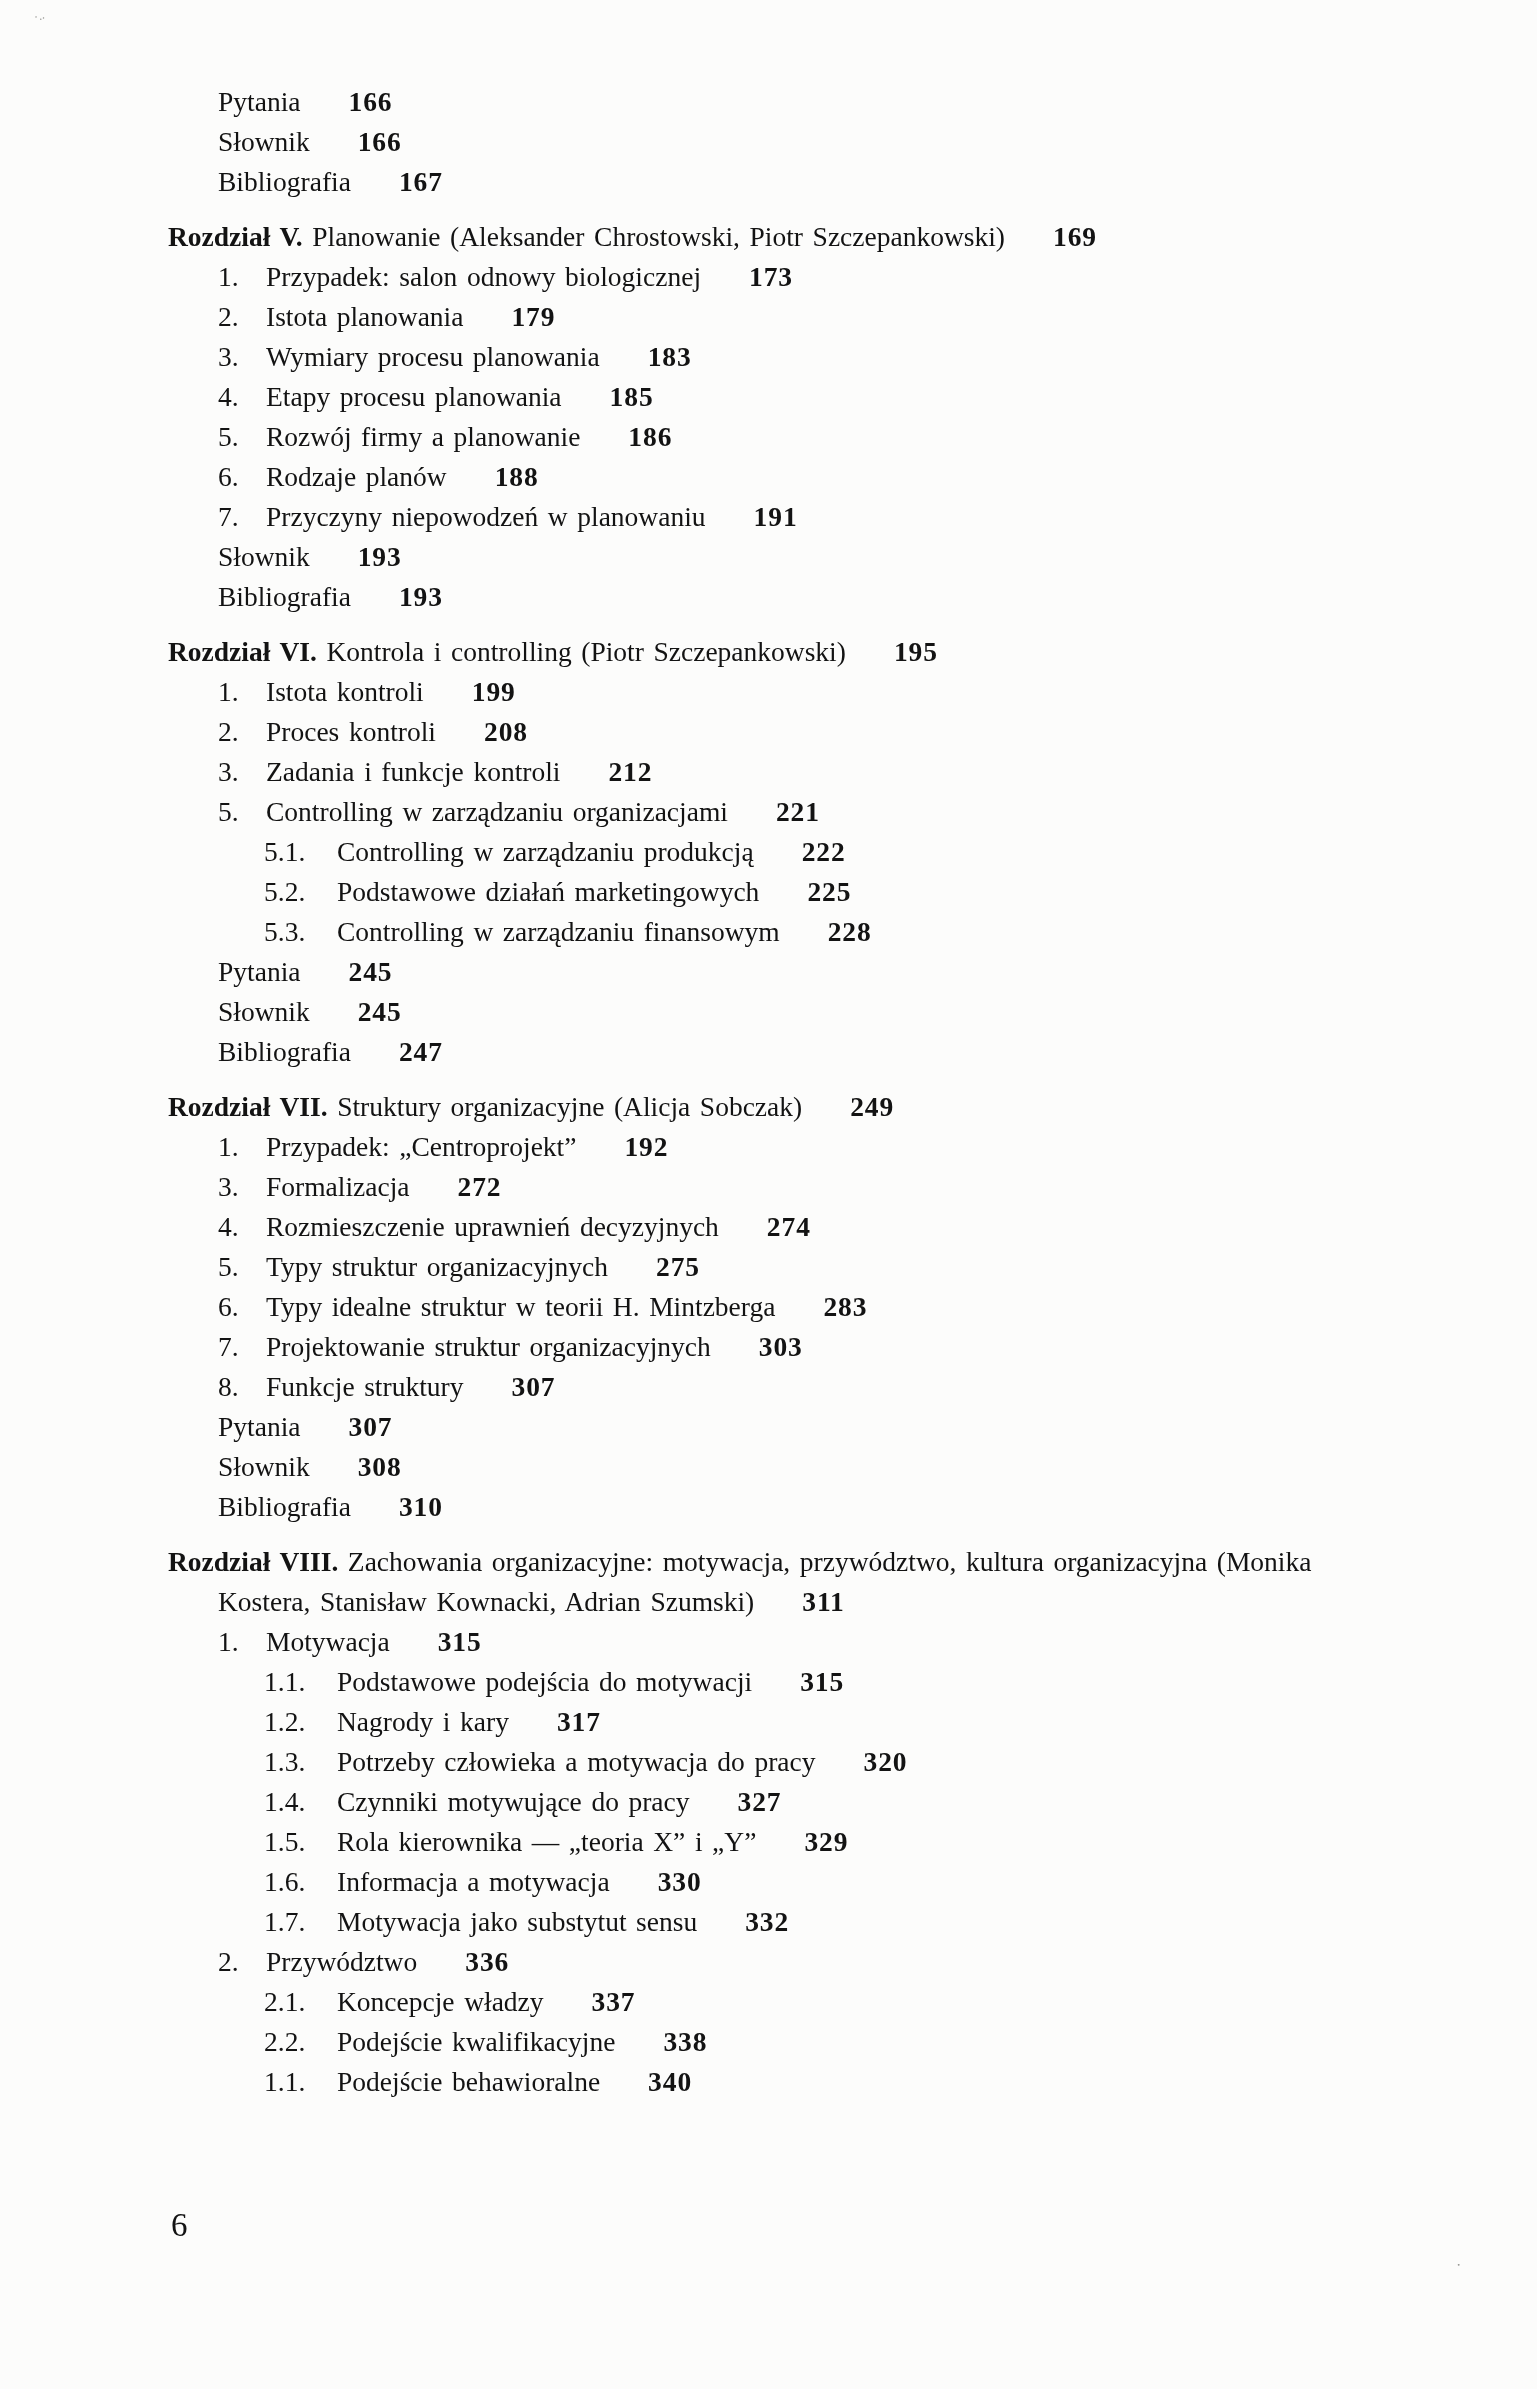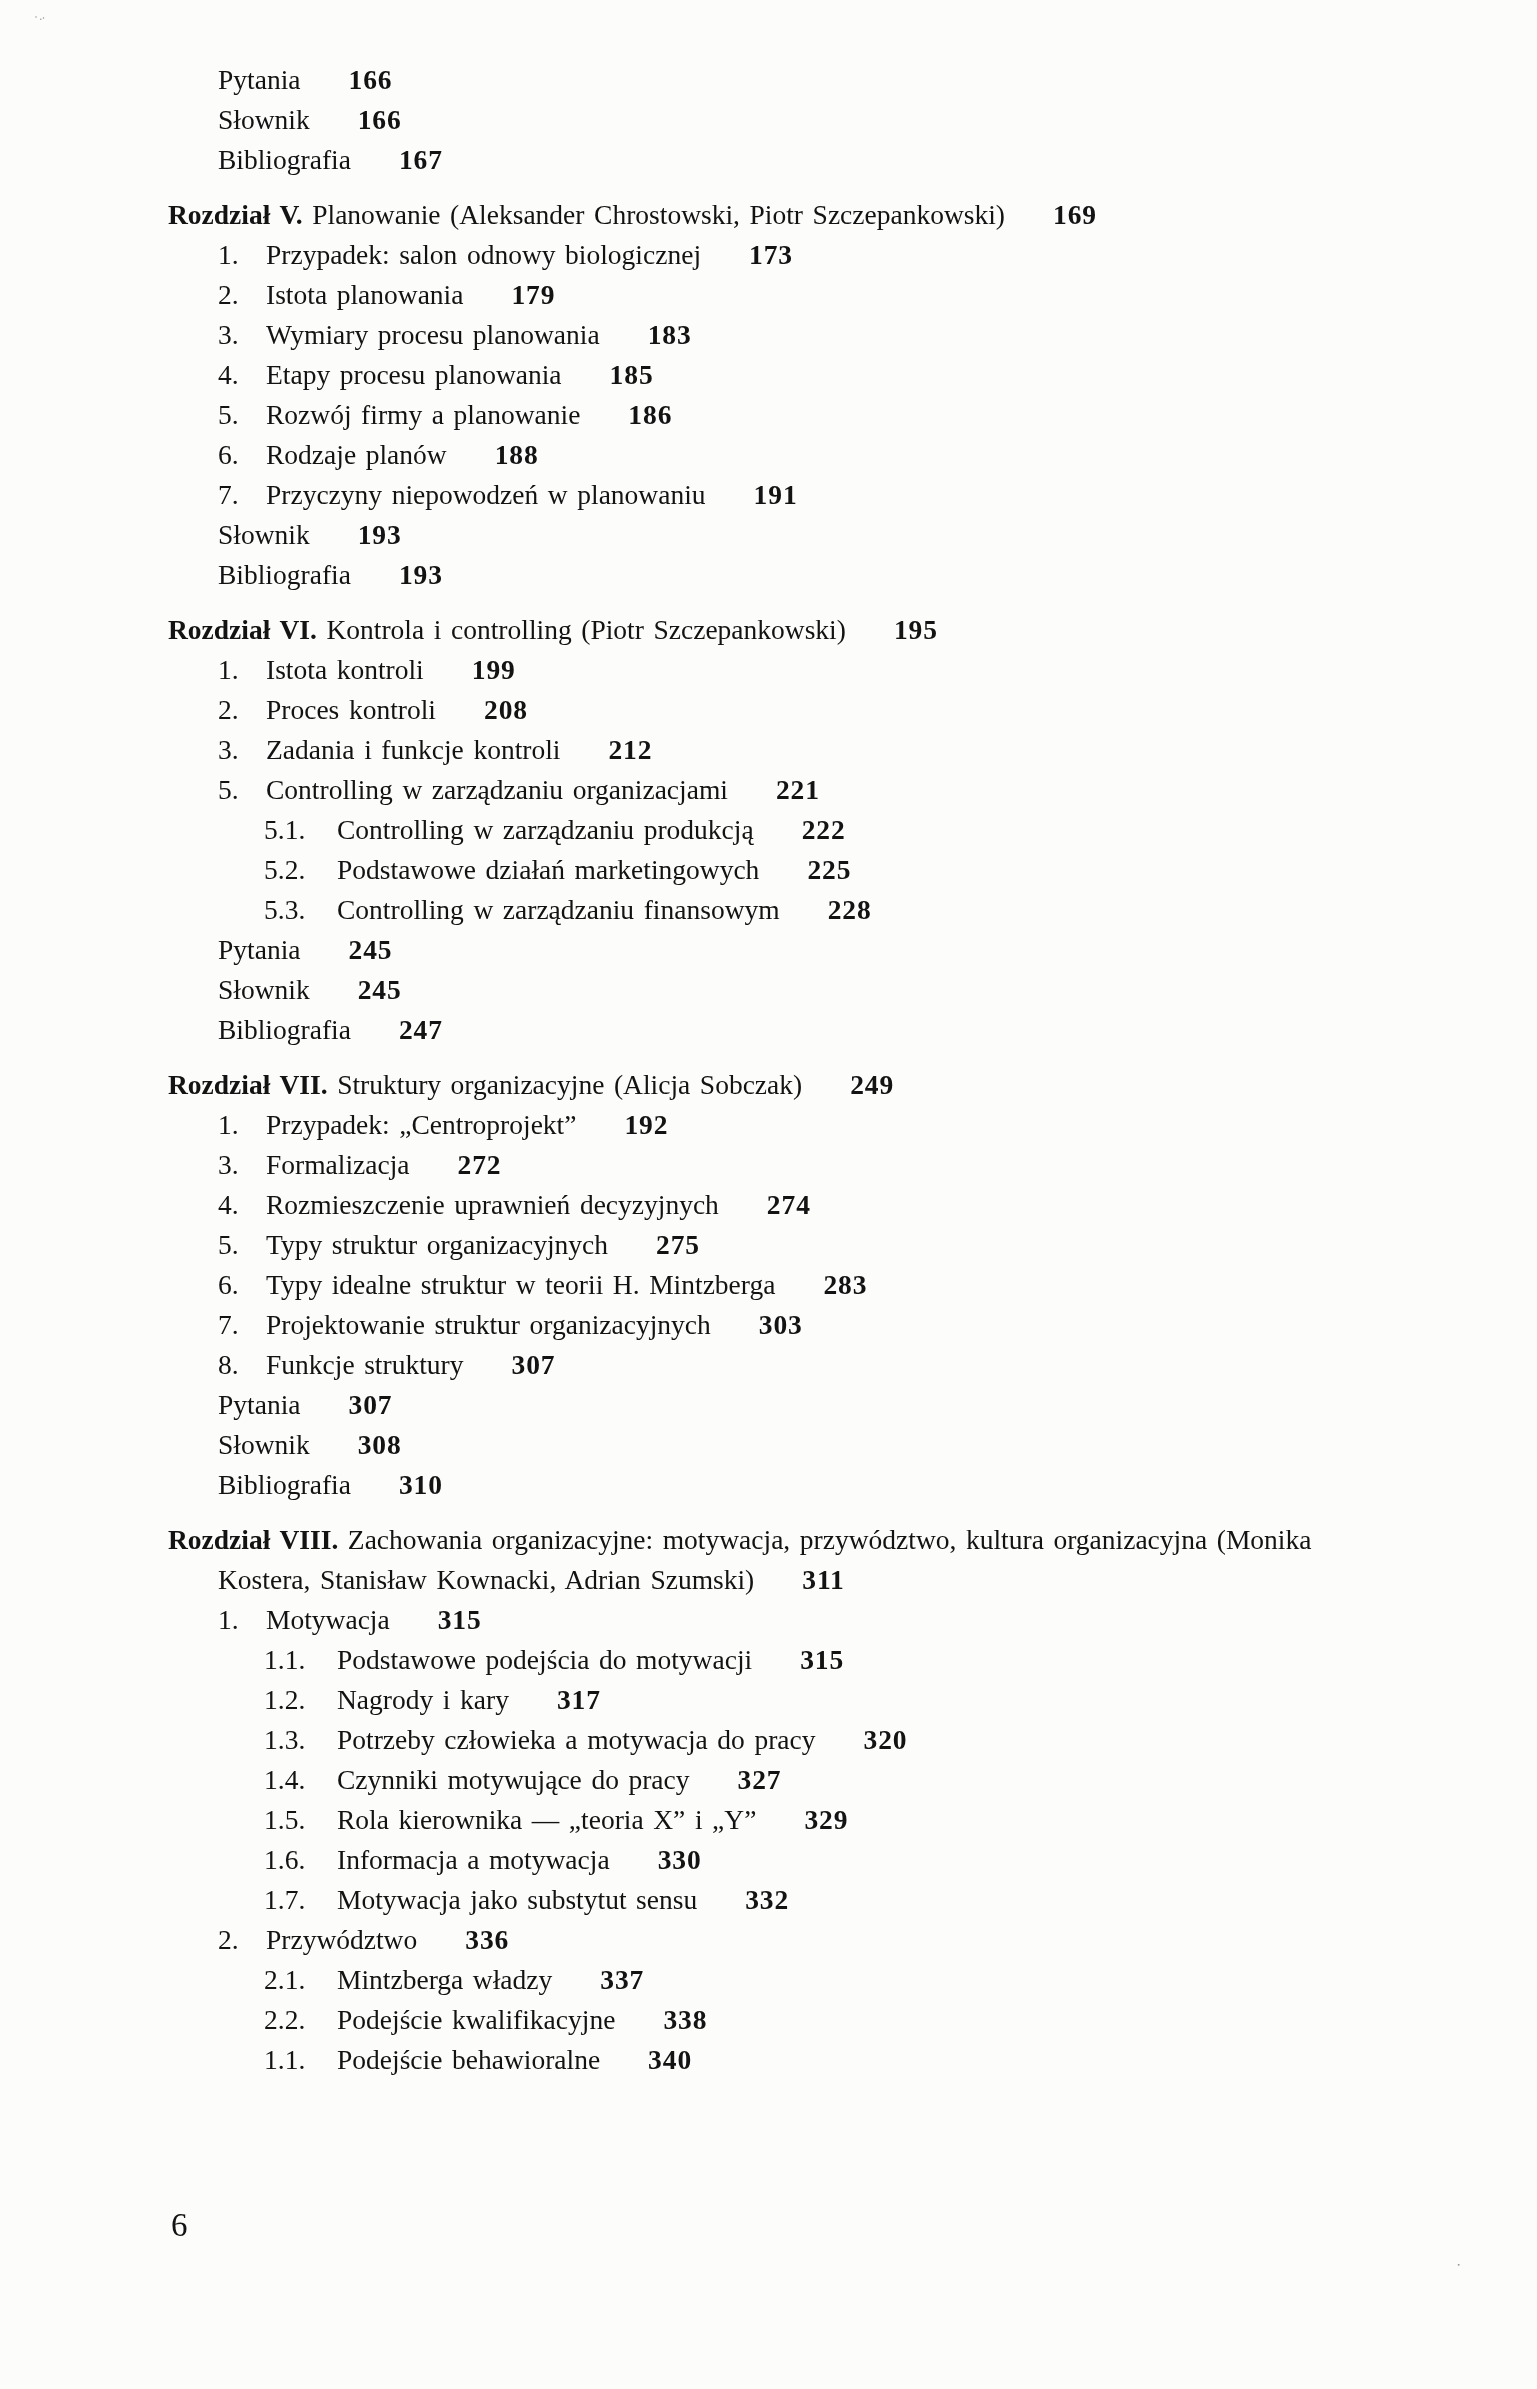--- a/index.html
+++ b/index.html
@@ -15,21 +15,21 @@
     color:var(--ink);
     -webkit-font-smoothing:antialiased;
   }
   .page{
     position:relative;
     width:1537px;height:2389px;
     background:var(--paper);
     overflow:hidden;
   }
   .toc{
-    padding-top:60px;
+    padding-top:82px;
     word-spacing:2.7px;
   }
   .line{
     font-size:27.5px;
     line-height:40px;
     padding-left:218px;
     padding-right:35px;
   }
   .line.chapter{
     margin-top:15px;
@@ -112,20 +112,20 @@
       <div class="line chapter"><span class="run-bold">Rozdział VIII.</span><span class="run-regular"> Zachowania organizacyjne: motywacja, przywództwo, kultura organizacyjna </span><span class="run-italic">(Monika</span><br><span class="run-italic">Kostera, Stanisław Kownacki, Adrian Szumski)</span><span class="pg">311</span></div>
       <div class="line item"><span class="num">1.</span><span class="run-regular">Motywacja</span><span class="pg">315</span></div>
       <div class="line subitem"><span class="num">1.1.</span><span class="run-regular">Podstawowe podejścia do motywacji</span><span class="pg">315</span></div>
       <div class="line subitem"><span class="num">1.2.</span><span class="run-regular">Nagrody i kary</span><span class="pg">317</span></div>
       <div class="line subitem"><span class="num">1.3.</span><span class="run-regular">Potrzeby człowieka a motywacja do pracy</span><span class="pg">320</span></div>
       <div class="line subitem"><span class="num">1.4.</span><span class="run-regular">Czynniki motywujące do pracy</span><span class="pg">327</span></div>
       <div class="line subitem"><span class="num">1.5.</span><span class="run-regular">Rola kierownika — „teoria X” i „Y”</span><span class="pg">329</span></div>
       <div class="line subitem"><span class="num">1.6.</span><span class="run-regular">Informacja a motywacja</span><span class="pg">330</span></div>
       <div class="line subitem"><span class="num">1.7.</span><span class="run-regular">Motywacja jako substytut sensu</span><span class="pg">332</span></div>
       <div class="line item"><span class="num">2.</span><span class="run-regular">Przywództwo</span><span class="pg">336</span></div>
-      <div class="line subitem"><span class="num">2.1.</span><span class="run-regular">Mintzberga władzy</span><span class="pg">337</span></div>
+      <div class="line subitem"><span class="num">2.1.</span><span class="run-regular">Koncepcje władzy</span><span class="pg">337</span></div>
       <div class="line subitem"><span class="num">2.2.</span><span class="run-regular">Podejście kwalifikacyjne</span><span class="pg">338</span></div>
       <div class="line subitem"><span class="num">1.1.</span><span class="run-regular">Podejście behawioralne</span><span class="pg">340</span></div>
     </div>
   <div class="folio">6</div>
   <span class="artifact artifact-bottom">·</span>
 </div>
 
 
 </body></html>

